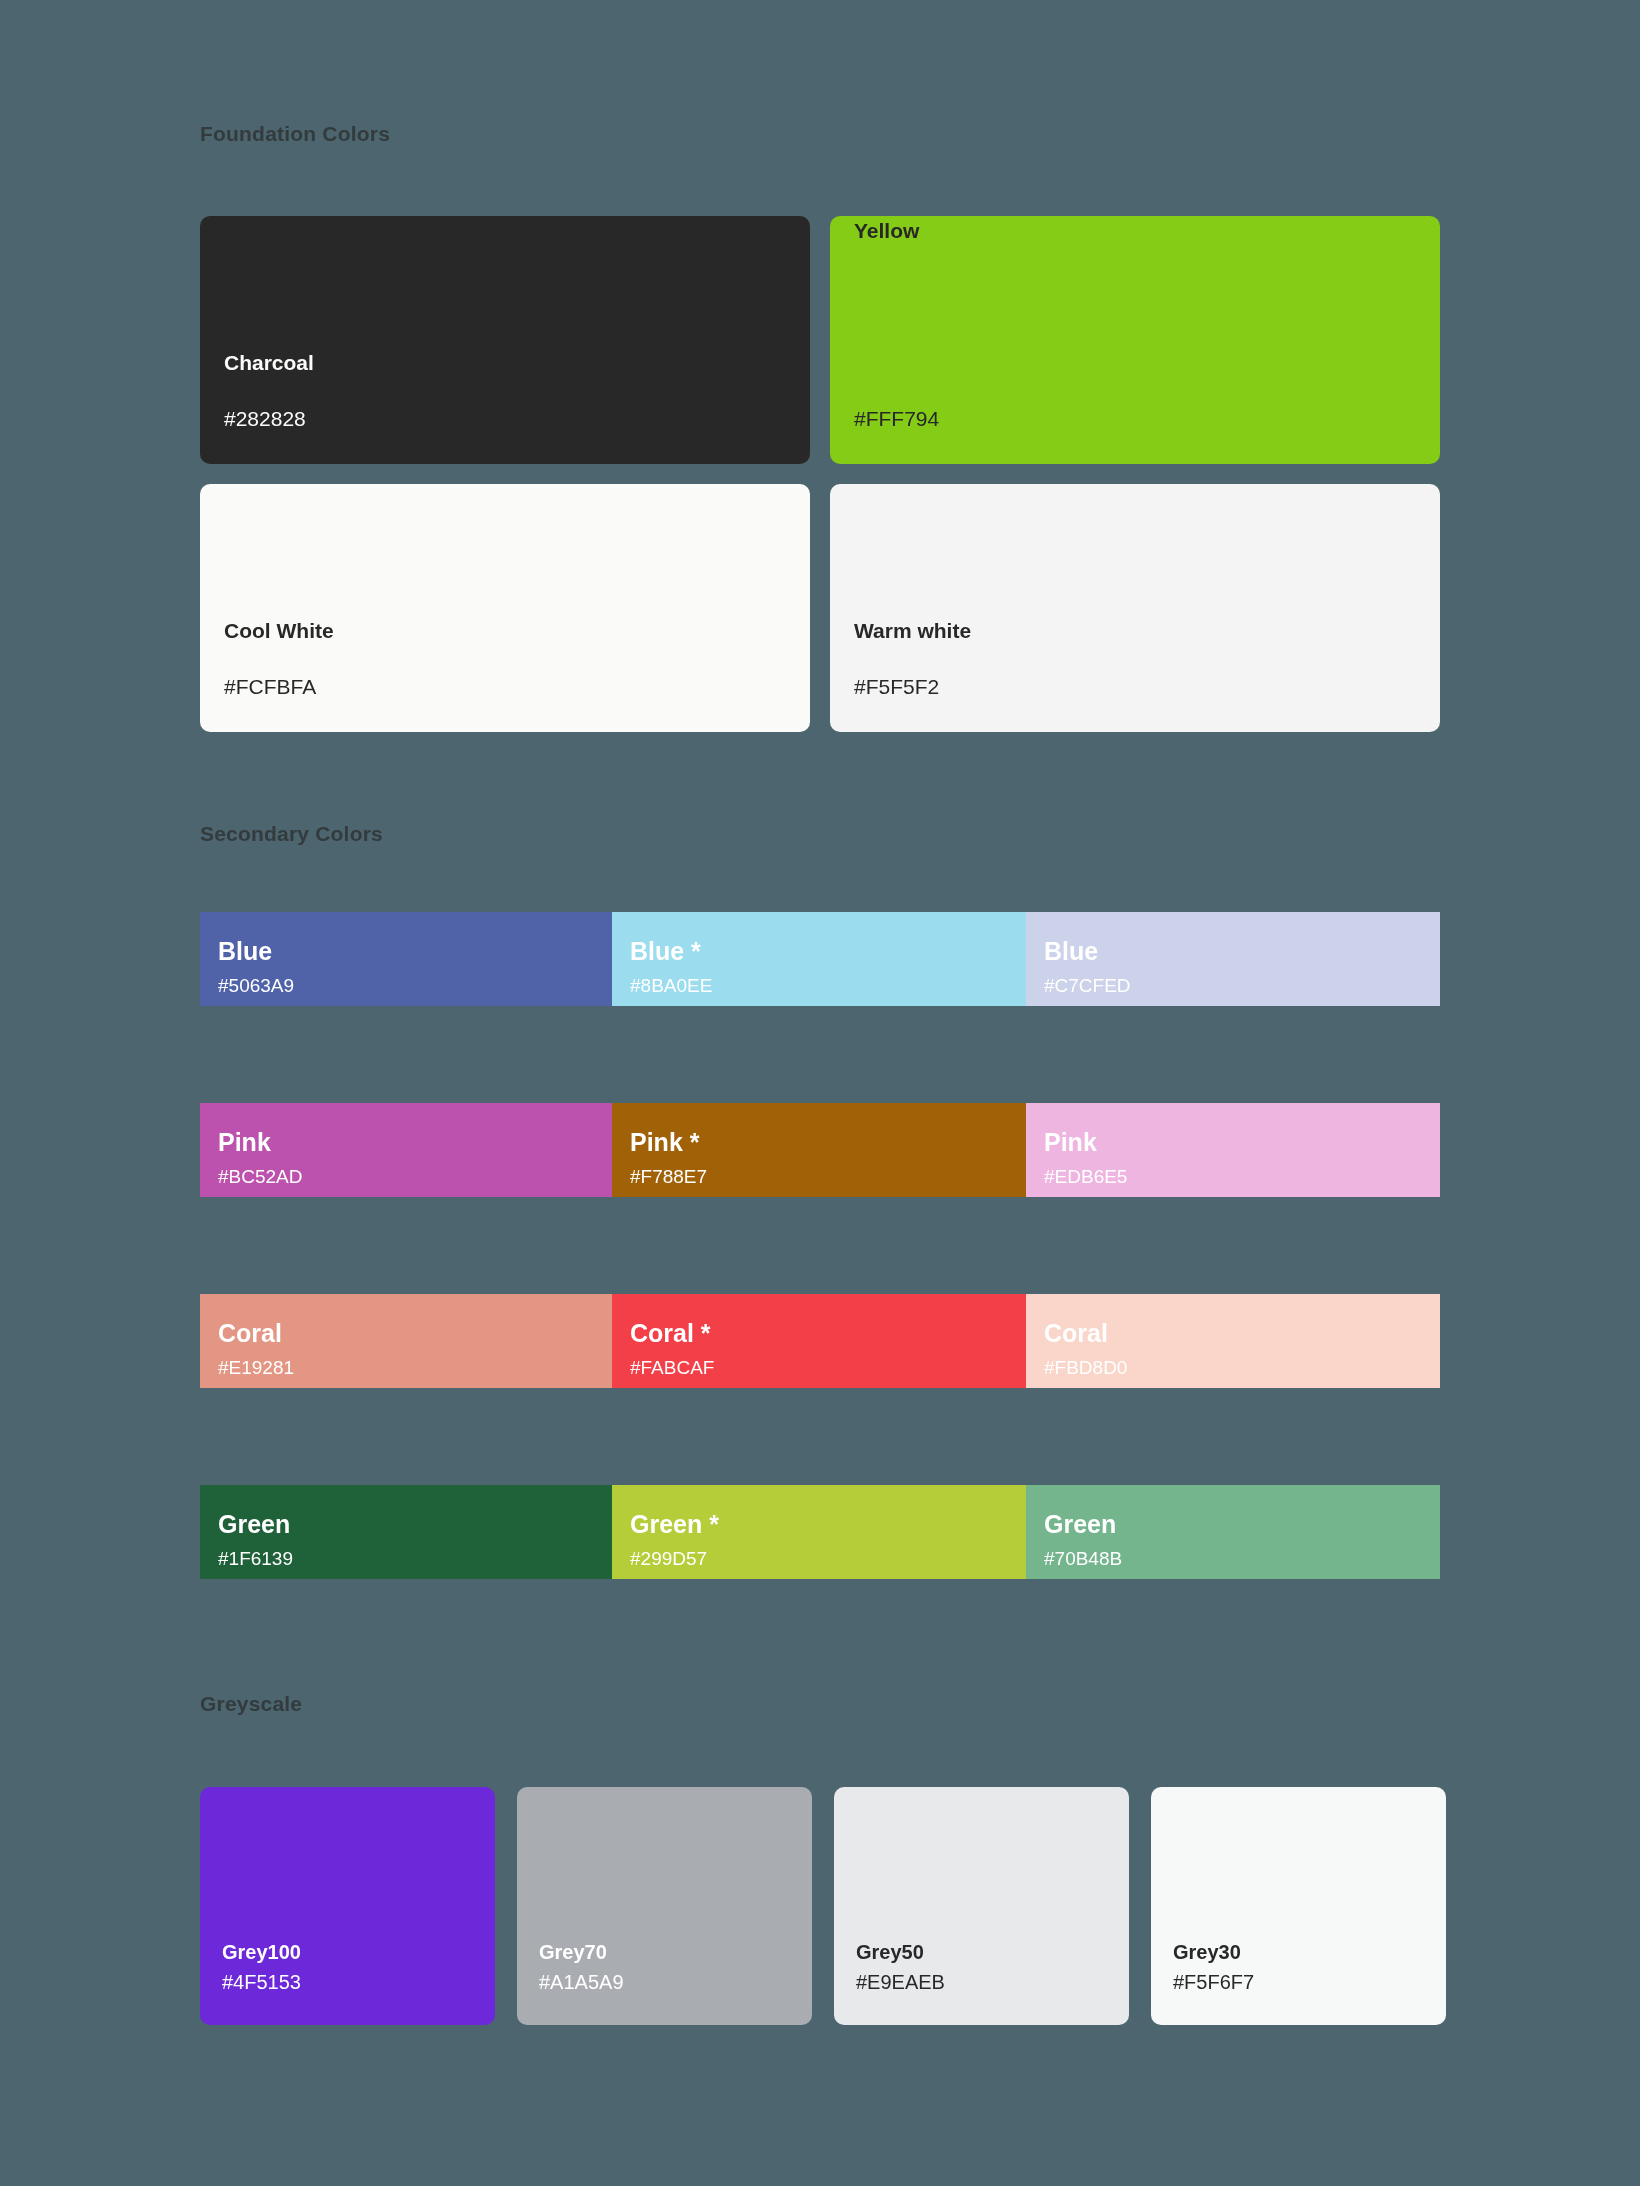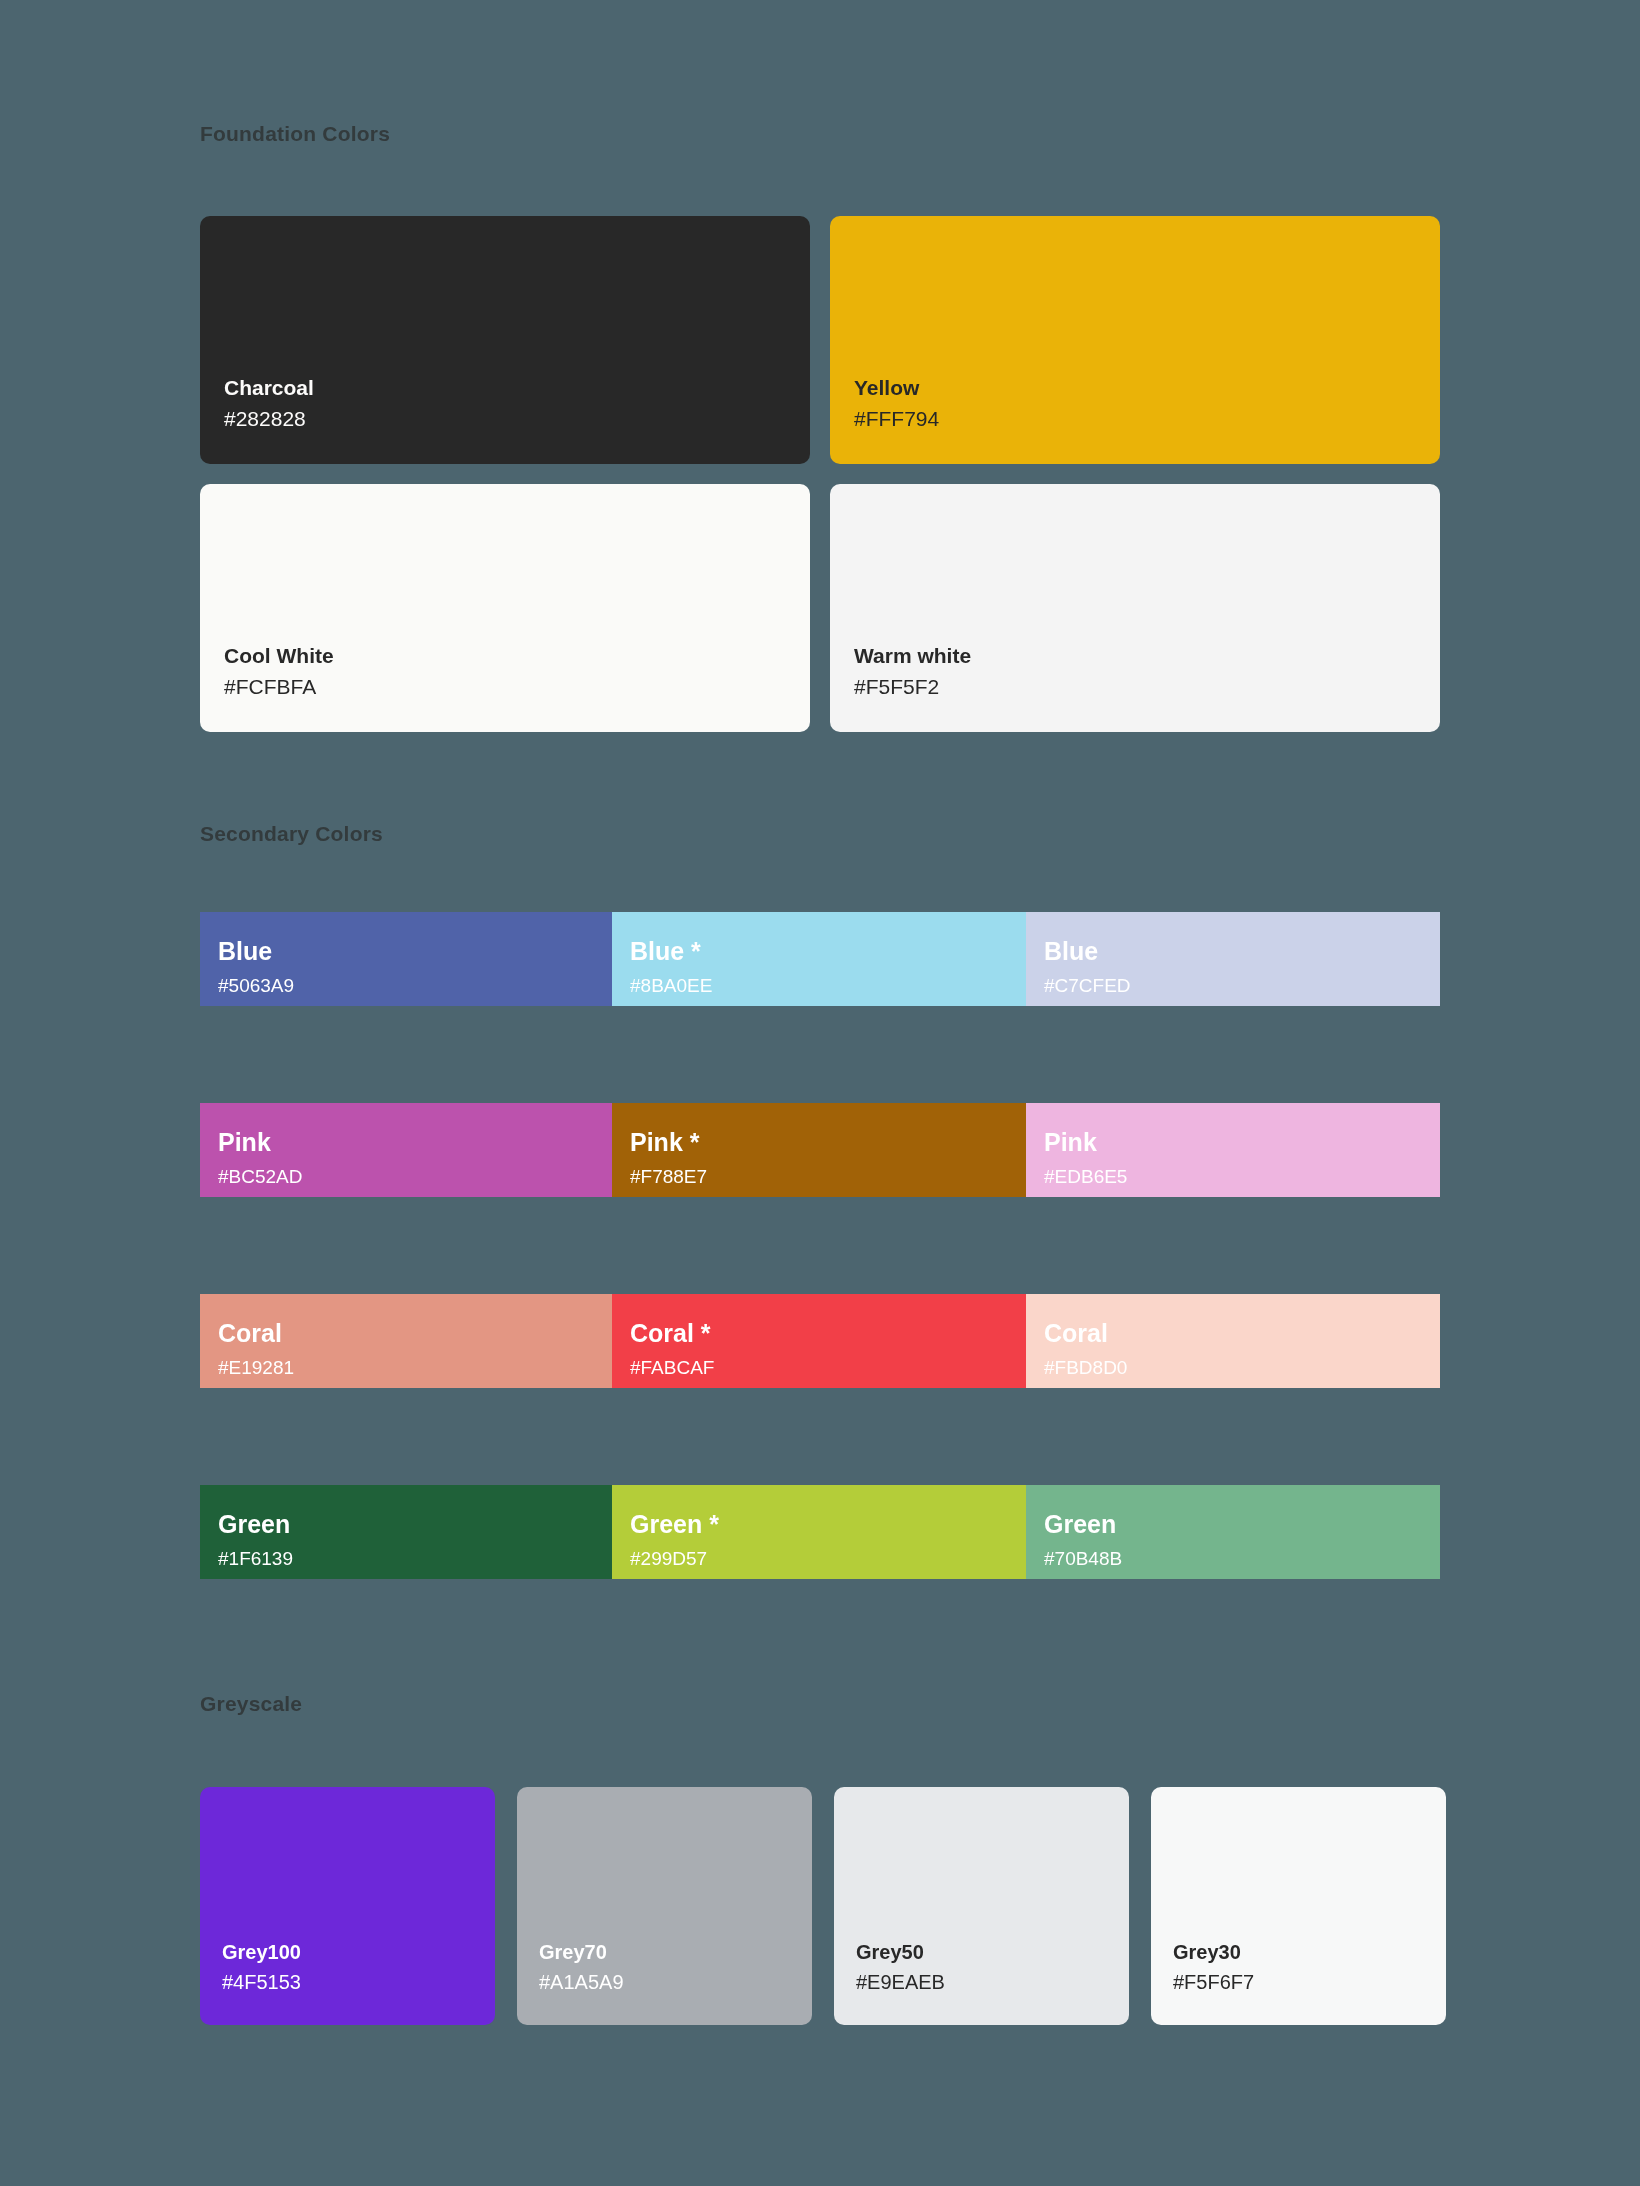--- a/index.html
+++ b/index.html
@@ -49,20 +49,21 @@
     overflow: hidden;
   }
   .found-card .swatch-name {
     font-size: 21px;
     font-weight: bold;
     line-height: 1.45;
   }
   .found-card .swatch-hex {
     font-size: 21px;
     line-height: 1.45;
+    margin-top: 25px;
   }
 
   
   .sec-row {
     position: absolute;
     left: 200px;
     width: 1240px;
     height: 94px;
     display: grid;
     grid-template-columns: 412px 414px 414px;
@@ -124,21 +125,21 @@
 
   <div class="section-title" id="title-foundation">Foundation Colors</div>
 
   <div class="foundation-grid">
 
     <div class="found-card" id="found-0" style="background: rgb(40, 40, 40); color: rgb(252, 251, 250);">
       <div class="swatch-name">Charcoal</div>
       <div class="swatch-hex">#282828</div>
     </div>
 
-    <div class="found-card" id="found-1" style="background: #eab308; color: rgb(40, 40, 40);">
+    <div class="found-card" id="found-1" style="background: #84cc16; color: rgb(40, 40, 40); justify-content: space-between;">
       <div class="swatch-name">Yellow</div>
       <div class="swatch-hex">#FFF794</div>
     </div>
 
     <div class="found-card" id="found-2" style="background: rgb(250, 250, 248); color: rgb(40, 40, 40);">
       <div class="swatch-name">Cool White</div>
       <div class="swatch-hex">#FCFBFA</div>
     </div>
 
     <div class="found-card" id="found-3" style="background: rgb(244, 244, 244); color: rgb(40, 40, 40);">

